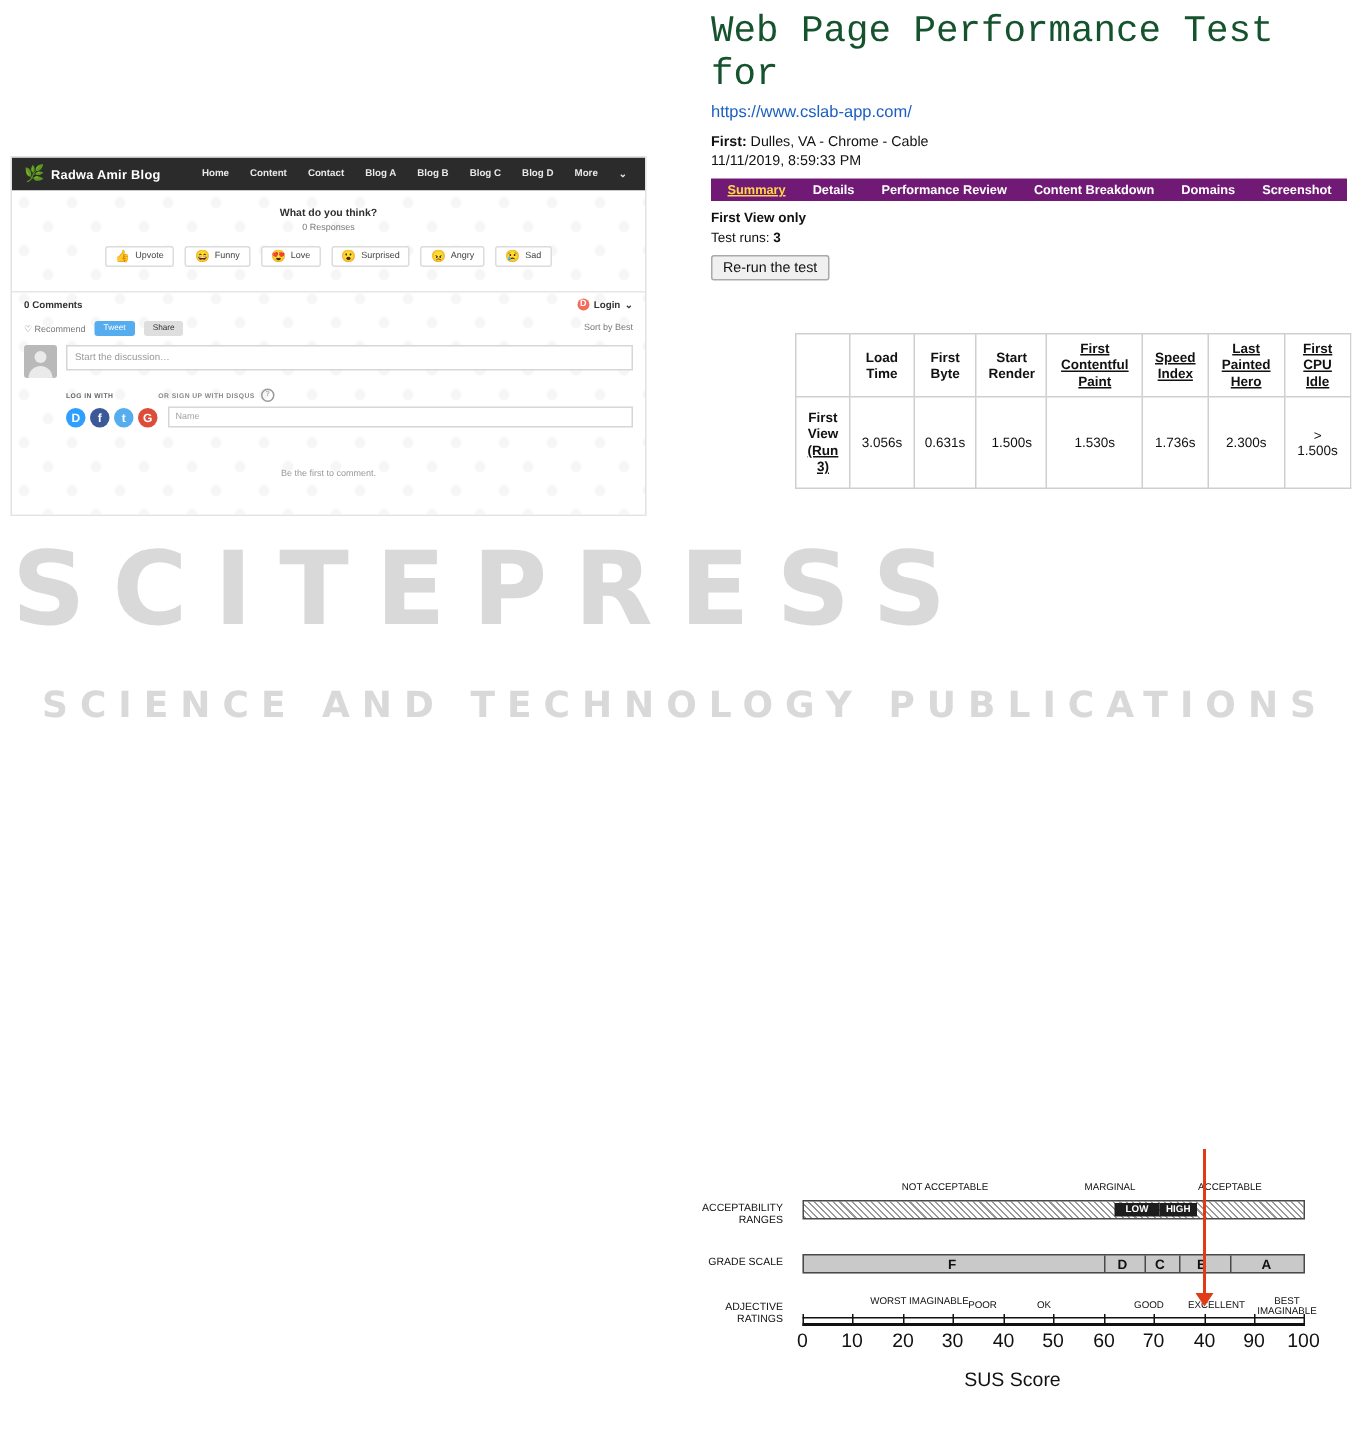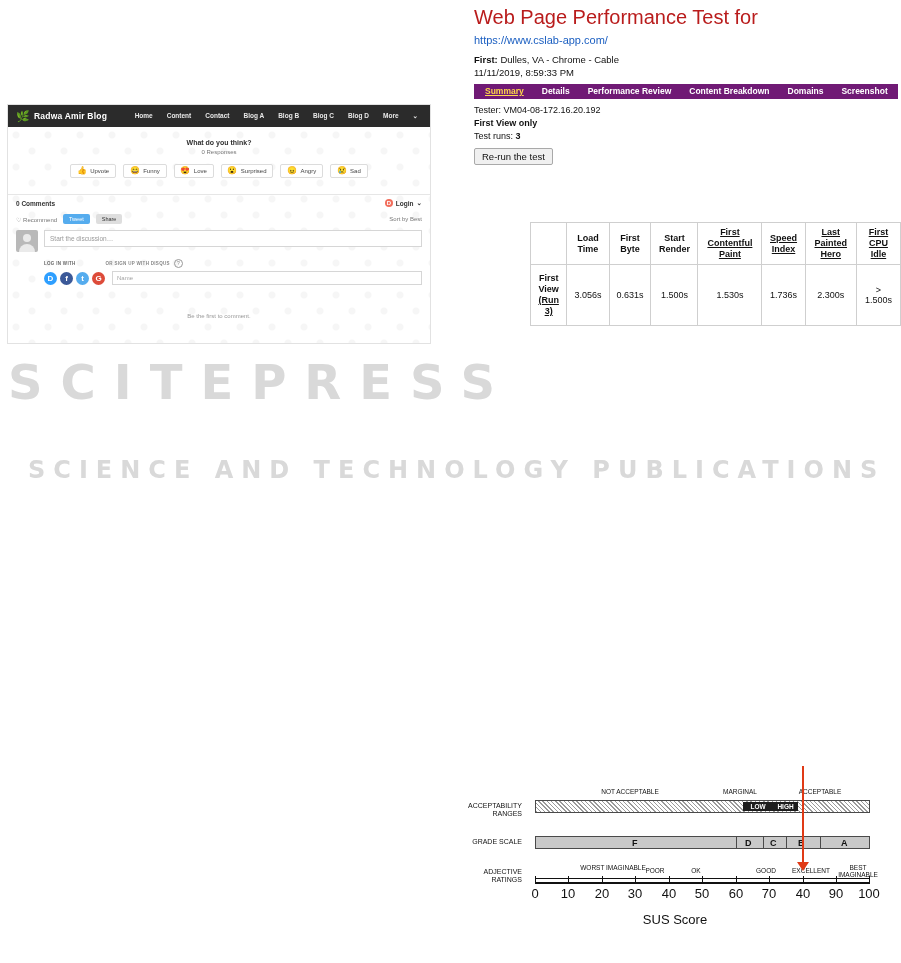--- a/index.html
+++ b/index.html
@@ -178,24 +178,25 @@
   }
 
   
   #wpt {
     position: absolute;
     left: 474px;
     top: 0px;
     width: 424px;
   }
   .wpt-title {
-    font-size: 20px;
-    color: #b91c1c;
+    font-size: 25px;
+    color: #14532d;
     font-weight: normal;
     margin: 6px 0 5px 0;
+    font-family: Liberation Mono, monospace;
   }
   .wpt-url {
     font-size: 11px;
     color: #1b5fc1;
     margin-bottom: 8px;
   }
   .wpt-from { font-size: 9.5px; color: #111; }
   .wpt-from b { font-weight: bold; }
   .wpt-date { font-size: 9.5px; color: #111; margin-top: 2px; margin-bottom: 6px; }
   .wpt-tabs {
@@ -250,21 +251,21 @@
     left: 0;
     top: 352px;
     width: 901px;
     height: 180px;
     pointer-events: none;
   }
   .wm-big {
     position: absolute;
     left: 8px;
     top: 2px;
-    font-size: 48px;
+    font-size: 68px;
     letter-spacing: 18px;
     color: #d9d9d9;
     font-family: "DejaVu Sans", sans-serif;
     font-weight: bold;
   }
   .wm-small {
     position: absolute;
     left: 28px;
     top: 104px;
     font-size: 24px;
@@ -467,24 +468,20 @@
   <div class="wpt-tabs">
     <span class="wpt-tab active">Summary</span>
     <span class="wpt-tab">Details</span>
     <span class="wpt-tab">Performance Review</span>
     <span class="wpt-tab">Content Breakdown</span>
     <span class="wpt-tab">Domains</span>
     <span class="wpt-tab">Screenshot</span>
   </div>
 
   <div class="wpt-meta">
-    <div>
-      <span>Tester:</span>
-      <span>VM04-08-172.16.20.192</span>
-    </div>
     <div><b>First View only</b></div>
     <div>
       <span>Test runs:</span>
       <b>3</b>
     </div>
   </div>
 
   <div class="rerun-btn">Re-run the test</div>
 </div>
 

